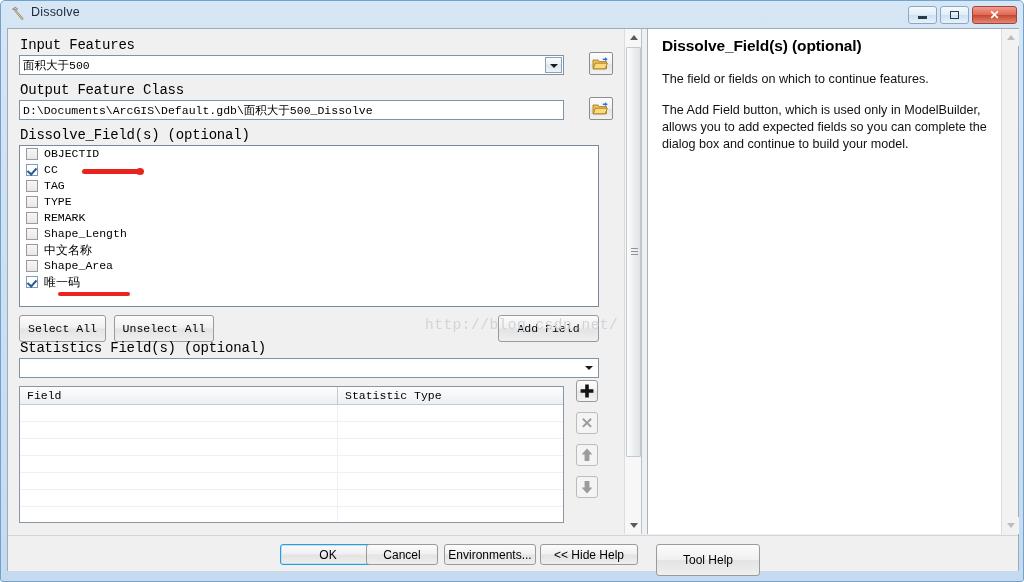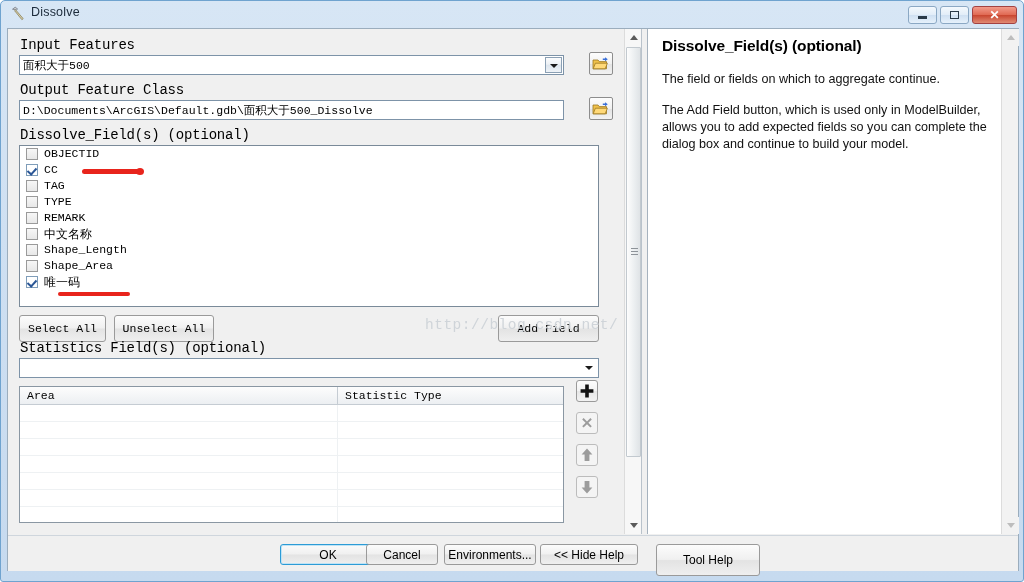--- a/index.html
+++ b/index.html
@@ -394,25 +394,25 @@
                 <div class="fitem">
                   <span class="cbx"></span>
                   <span class="fname">TYPE</span>
                 </div>
                 <div class="fitem">
                   <span class="cbx"></span>
                   <span class="fname">REMARK</span>
                 </div>
                 <div class="fitem">
                   <span class="cbx"></span>
+                  <span class="fname">Shape_Length</span>
+                </div>
+                <div class="fitem">
+                  <span class="cbx"></span>
                   <span class="fname cjk">中文名称</span>
-                </div>
-                <div class="fitem">
-                  <span class="cbx"></span>
-                  <span class="fname">Shape_Length</span>
                 </div>
                 <div class="fitem">
                   <span class="cbx"></span>
                   <span class="fname">Shape_Area</span>
                 </div>
                 <div class="fitem">
                   <span class="cbx checked"></span>
                   <span class="fname cjk">唯一码</span>
                   <span class="redmark2"></span>
                 </div>
@@ -432,21 +432,21 @@
             <span class="val"></span>
             <div style="position:absolute;right:5px;top:7px;">
               <i class="caret" style="position:static;display:block;"></i>
             </div>
           </div>
         </div>
 
         <div class="row">
           <div class="table">
             <div class="thead">
-              <div class="th c1">Area</div>
+              <div class="th c1">Field</div>
               <div class="th c2">Statistic Type</div>
             </div>
             <div id="table-rows">
                 <div class="trow">
                   <div class="c1"></div>
                   <div class="c2"></div>
                 </div>
                 <div class="trow">
                   <div class="c1"></div>
                   <div class="c2"></div>
@@ -515,21 +515,21 @@
           <i class="tri-down"></i>
         </div>
       </div>
     </div>
 
     <div class="pane-split"></div>
 
     <div class="right-pane">
       <div class="help-body">
         <div class="help-title">Dissolve_Field(s) (optional)</div>
-        <p class="help-p">The field or fields on which to aggregate continue.</p>
+        <p class="help-p">The field or fields on which to continue features.</p>
         <p class="help-p">The Add Field button, which is used only in ModelBuilder, allows you to add expected fields so you can complete the dialog box and continue to build your model.</p>
       </div>
       <div class="vscroll" style="right:0;height:505px;background:#f2f2f2;">
         <div class="sb-arrow" style="top:0;background:#f2f2f2;">
           <i class="tri-up dis"></i>
         </div>
         <div class="sb-arrow" style="bottom:0;top:auto;background:#f2f2f2;">
           <i class="tri-down dis"></i>
         </div>
       </div>

